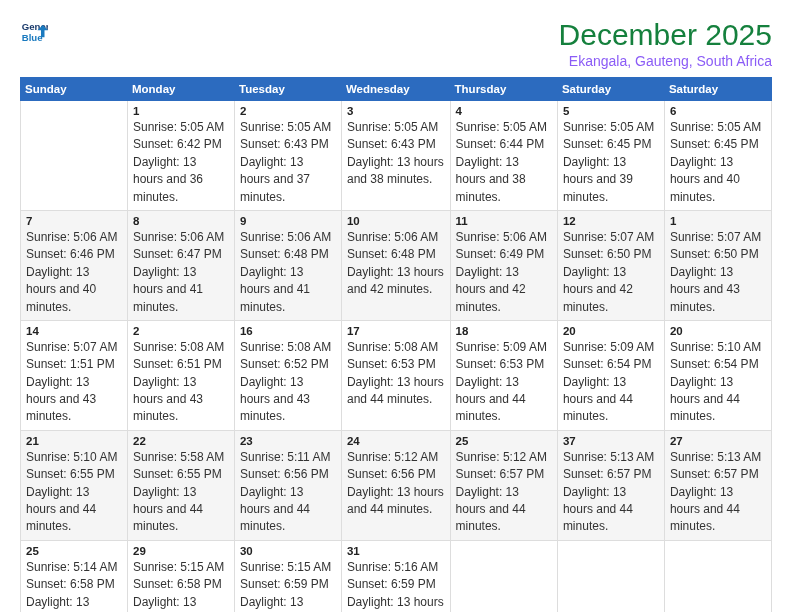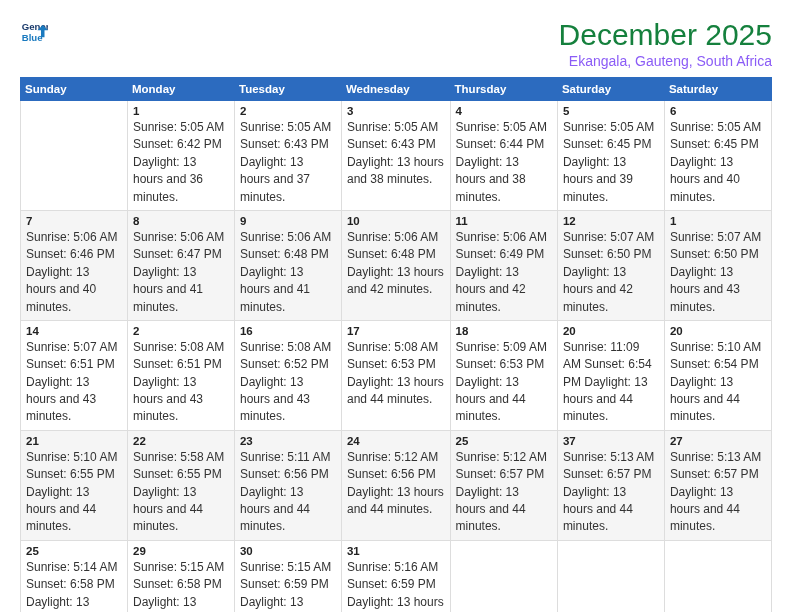--- a/index.html
+++ b/index.html
@@ -210,21 +210,21 @@
             <div class="day-info">Sunrise: 5:07 AM
 Sunset: 6:50 PM
 Daylight: 13 hours
 and 43 minutes.</div>
           </td>
         </tr>
         <tr>
           <td>
             <span class="day-num">14</span>
             <div class="day-info">Sunrise: 5:07 AM
-Sunset: 6:51 PM
+Sunset: 1:51 PM
 Daylight: 13 hours
 and 43 minutes.</div>
           </td>
           <td>
             <span class="day-num">2</span>
             <div class="day-info">Sunrise: 5:08 AM
 Sunset: 6:51 PM
 Daylight: 13 hours
 and 43 minutes.</div>
           </td>
@@ -244,21 +244,21 @@
           </td>
           <td>
             <span class="day-num">18</span>
             <div class="day-info">Sunrise: 5:09 AM
 Sunset: 6:53 PM
 Daylight: 13 hours
 and 44 minutes.</div>
           </td>
           <td>
             <span class="day-num">20</span>
-            <div class="day-info">Sunrise: 11:09 AM
+            <div class="day-info">Sunrise: 5:09 AM
 Sunset: 6:54 PM
 Daylight: 13 hours
 and 44 minutes.</div>
           </td>
           <td>
             <span class="day-num">20</span>
             <div class="day-info">Sunrise: 5:10 AM
 Sunset: 6:54 PM
 Daylight: 13 hours
 and 44 minutes.</div>

